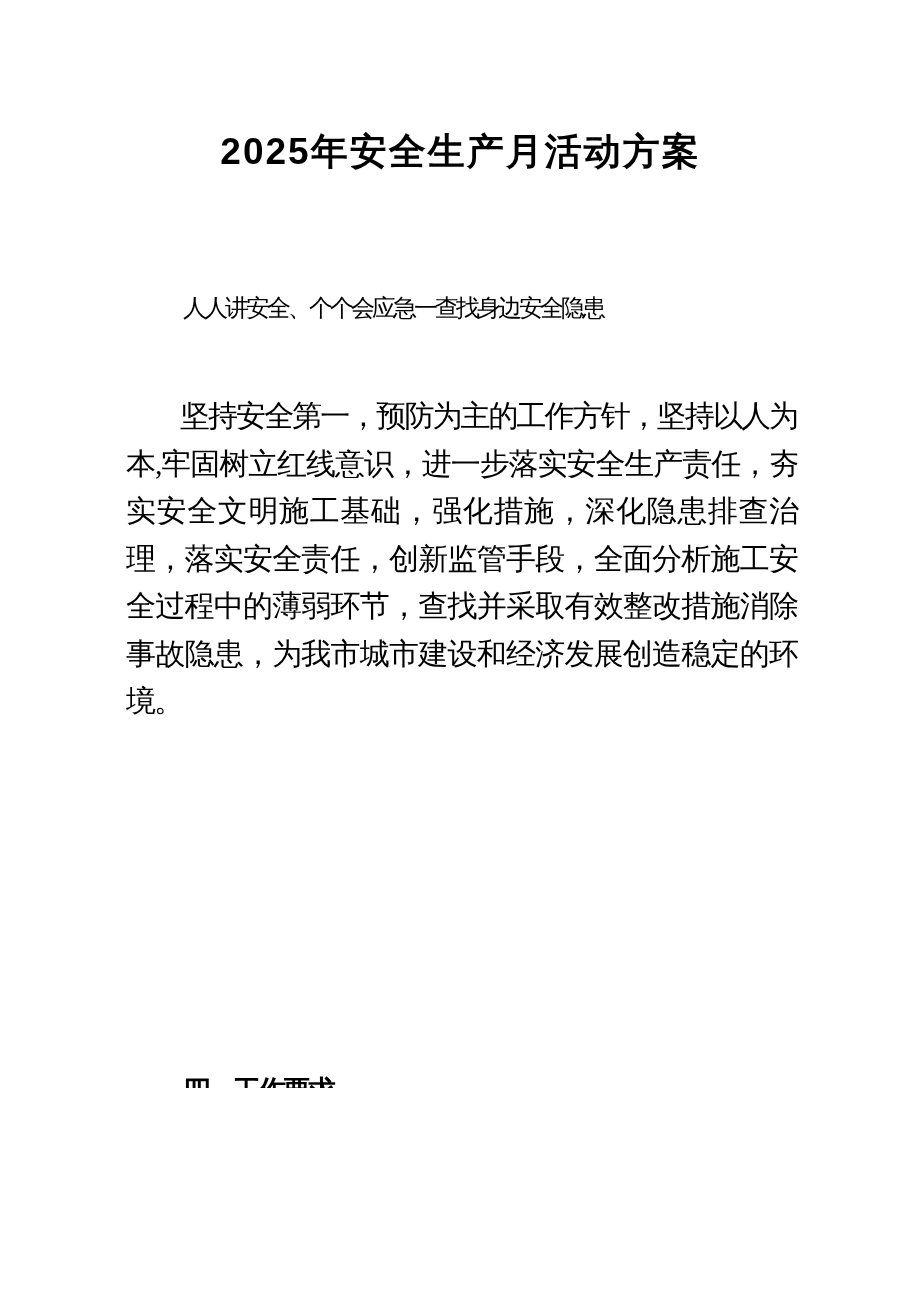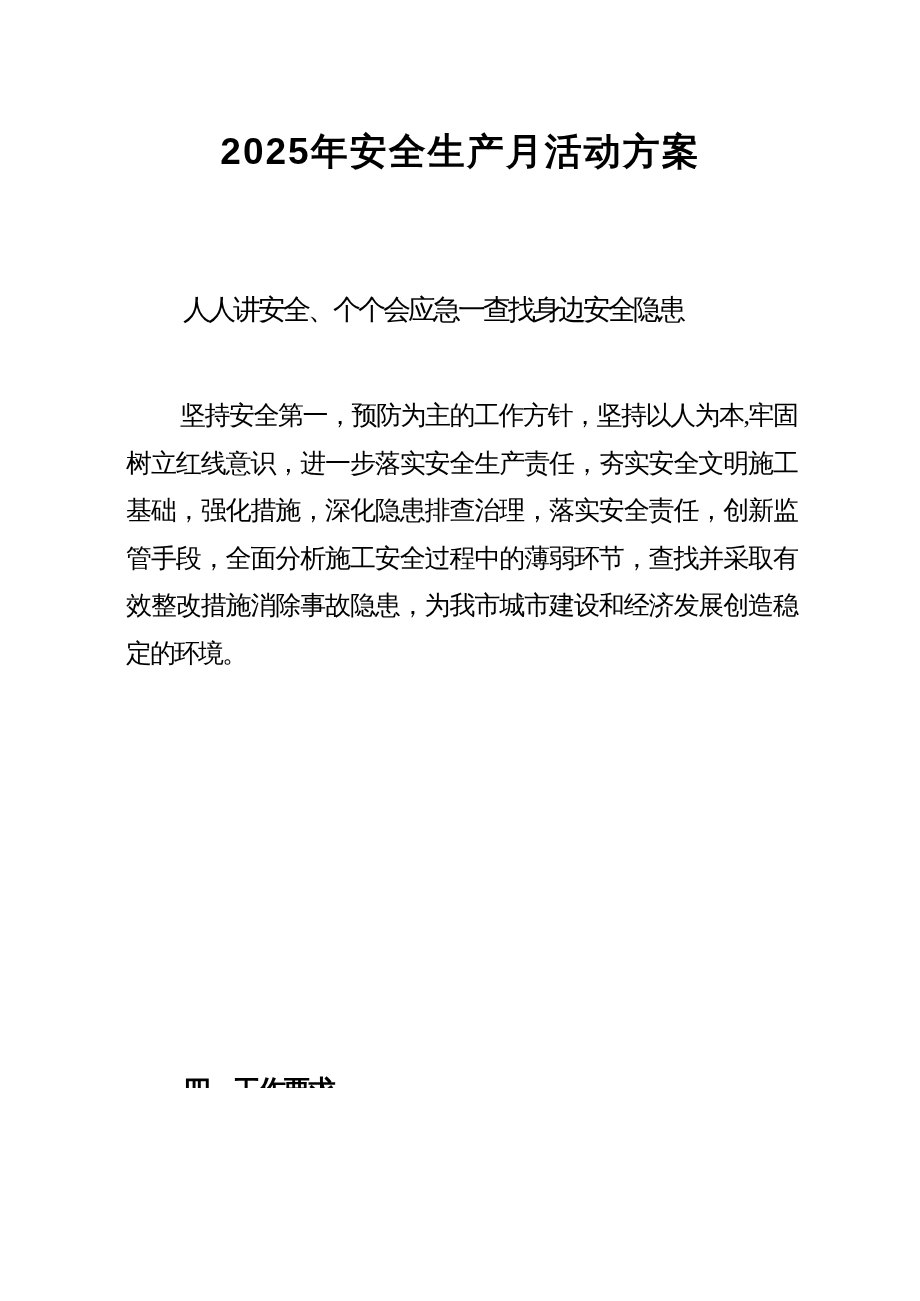--- a/index.html
+++ b/index.html
@@ -39,32 +39,32 @@
     white-space: nowrap;
   }
   .h1 { top: 244px; }
   .h2 { top: 346px; }
   .h3 { top: 647px; }
   .h4 { top: 1074px; }
   .slogan {
     position: absolute;
     top: 290px;
     left: 183px;
-    font-family: Liberation Sans, sans-serif;
-    font-size: 28px;
+    font-family: Liberation Mono, monospace;
+    font-size: 24px;
     letter-spacing: -3px;
     line-height: 40px;
     white-space: nowrap;
   }
   .body-para {
     position: absolute;
     left: 126px;
     width: 671px;
     font-family: "Liberation Serif", "DejaVu Serif", serif;
-    font-size: 26px;
+    font-size: 30px;
     letter-spacing: -2px;
     line-height: 47.5px;
     text-align: justify;
     text-indent: 54px;
     word-break: break-all;
   }
   .p2 { top: 392px; }
   .p3 { top: 691px; }
 </style>
 </head>

